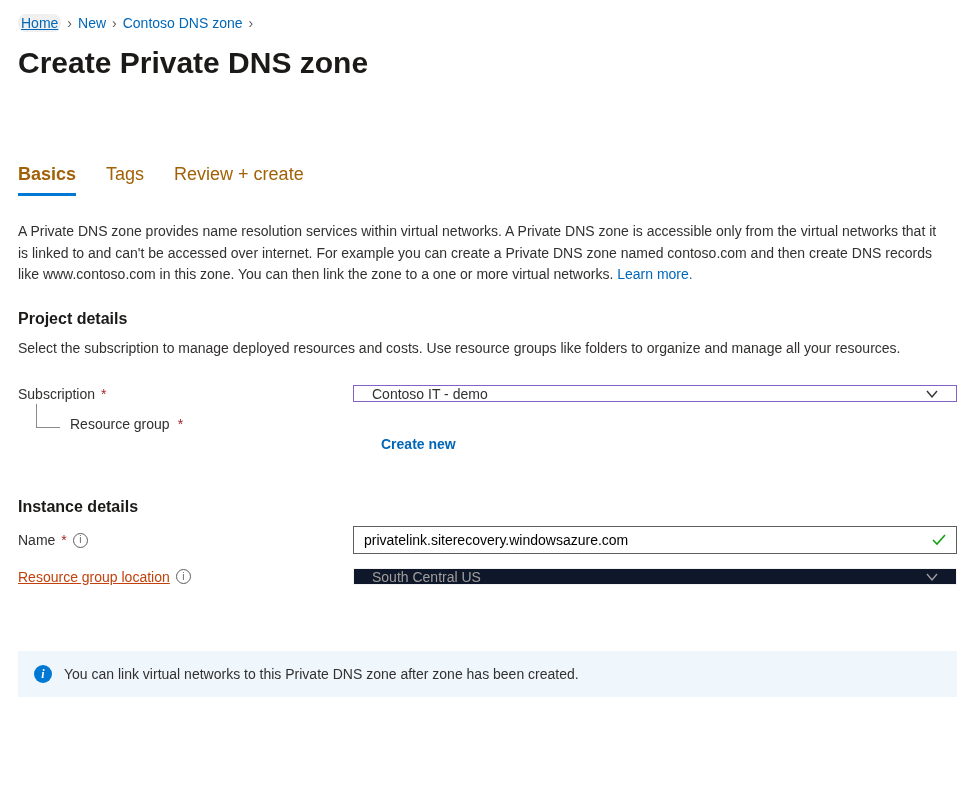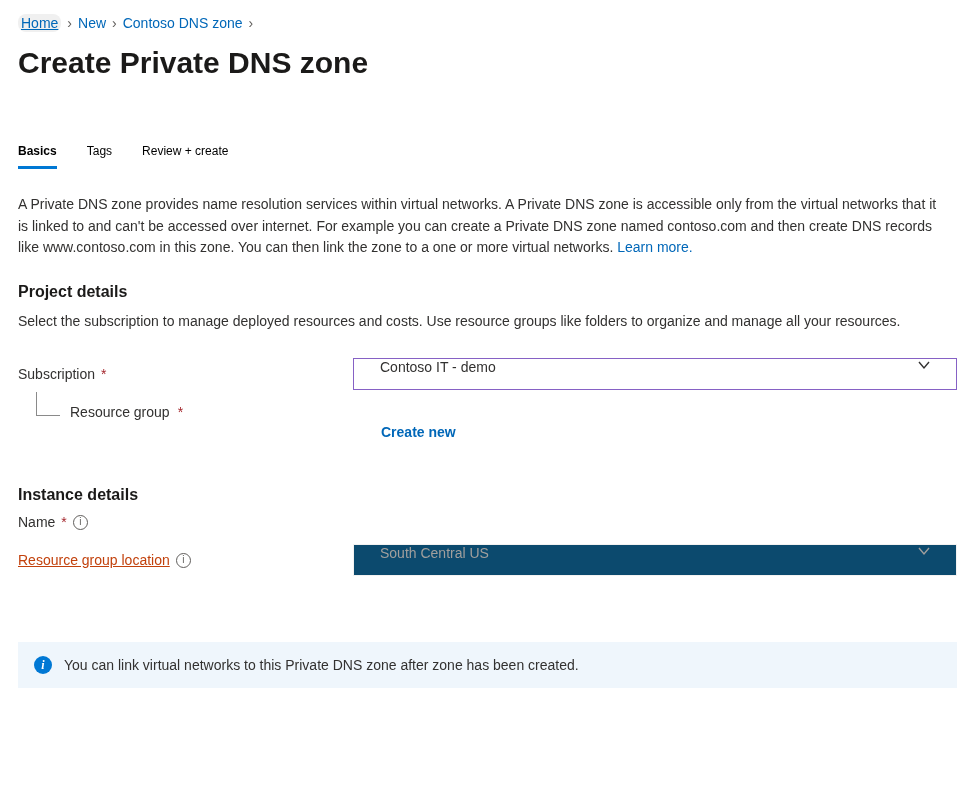--- a/index.html
+++ b/index.html
@@ -18,21 +18,21 @@
   .breadcrumbs { display:flex; align-items:center; gap:6px; font-size:14px; }
   .crumb-link { color:#0067b8; }
   .crumb-link.home { text-decoration: underline; background:#f0f0f0; padding:1px 3px; }
   .crumb-sep { color:#605e5c; }
 
   
   .page-title { font-size:30px; font-weight:600; margin:14px 0 64px 0; color:#1b1a19; }
 
   
   .tabs { display:flex; gap:30px; border-bottom:1px solid transparent; margin-bottom:24px; }
-  .tab { padding:0 0 8px 0; font-size:12px; color:#000000; cursor:pointer; }
+  .tab { padding:0 0 8px 0; font-size:18px; color:#a16207; cursor:pointer;margin-top:20px; }
   .tab.active { font-weight:600; border-bottom:3px solid #0078d4; }
 
   
   .intro { font-size:14px; line-height:1.55; color:#323130; margin-bottom:24px; max-width:930px; }
   .intro a { color:#0067b8; }
 
   
   .sect-heading { font-size:16px; font-weight:600; margin:14px 0 10px 0; color:#1b1a19; }
   .sect-sub { font-size:14px; color:#323130; margin:0 0 26px 0; line-height:1.5; }
 
@@ -52,27 +52,27 @@
     width:15px; height:15px; border:1px solid #605e5c; border-radius:50%;
     font-size:10px; color:#605e5c; font-style:normal; line-height:1;
   }
 
   .ctrl-area { flex:1; }
   .helper-row { display:flex; }
   .helper-indent { width:335px; }
   .helper-link { color:#0067b8; font-size:14px; font-weight:600;margin-left:28px; }
 
   .select-box, .input-box {
-    width:100%; height:32px; border:1px solid #605e5c;
-    display:flex; align-items:flex-start; justify-content:space-between;
-    padding:0 26px; font-size:14px; background:#fff; cursor:pointer;
+    width:100%; height:17px; border:1px solid #605e5c;
+    display:flex; align-items:center; justify-content:space-between;
+    padding:0 18px; font-size:14px; background:#fff; cursor:pointer;
   }
   .select-box.highlighted { border:1px solid #8661c5; }
   .select-box.disabled {
-    background:#0c4a6e; color:#a19f9d; cursor:default; border:1px solid #f3f2f1;gap:21px;
+    background:#0f172a; color:#a19f9d; cursor:default; border:1px solid #f3f2f1;gap:21px;
   }
   .chev { width:12px; height:12px; display:inline-flex; }
   .chev svg { width:12px; height:12px; }
 
   .text-input {
     width:100%; height:28px; border:1px solid #605e5c;
     padding:0 34px 0 10px; font-size:14px; background:#fff;
   }
   .input-wrap { position:relative; }
   .valid-check {
@@ -155,20 +155,30 @@
 <div class="spacer32"></div>
 
 <h2 class="sect-heading">Instance details</h2>
 
 <div class="field-row">
   <div class="field-label-wrap">
     <span>Name</span>
     <span class="req">*</span>
     <span class="info-icon">i</span>
   </div>
+  <div class="ctrl-area">
+    <div class="input-wrap">
+      <input type="text" class="text-input" value="privatelink.siterecovery.windowsazure.com" style="">
+      <span class="valid-check">
+        <svg viewBox="0 0 16 16">
+            <path d="M2 8 L6 12 L14 3" fill="none" stroke="#13a10e" stroke-width="1.6"></path>
+          </svg>
+      </span>
+    </div>
+  </div>
 </div>
 
 <div class="field-row">
   <div class="field-label-wrap">
     <span class="muted-label">Resource group location</span>
     <span class="info-icon">i</span>
   </div>
   <div class="ctrl-area">
     <div class="select-box disabled">
       <span>South Central US</span>

